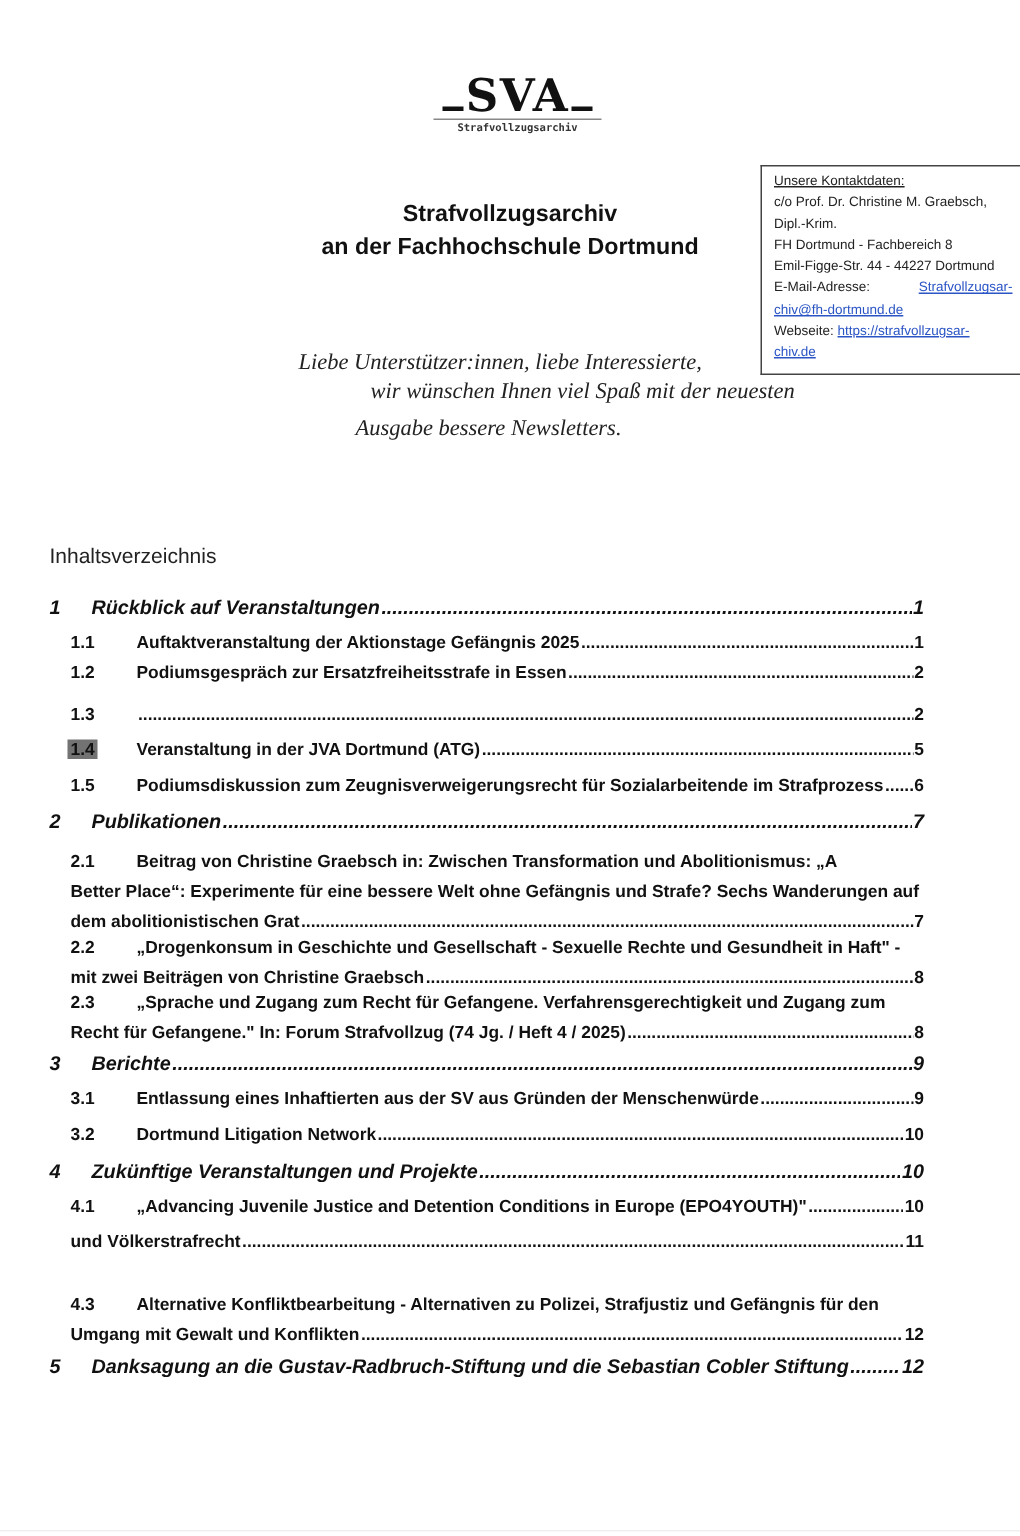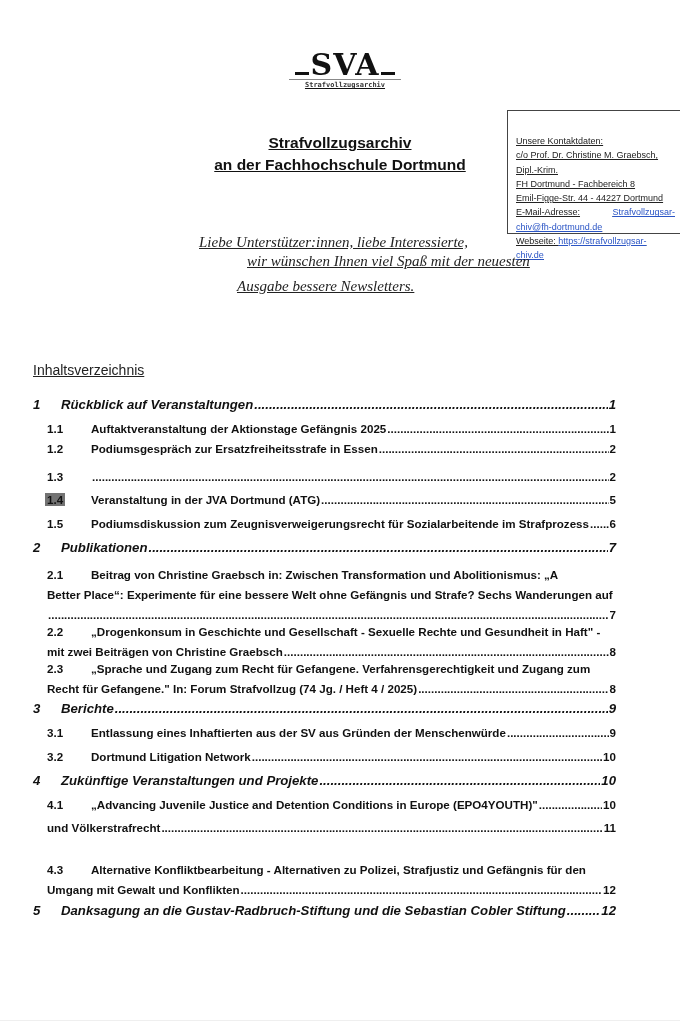--- a/index.html
+++ b/index.html
@@ -1,30 +1,30 @@
 <!DOCTYPE html>
 <html><head>
 <meta charset="utf-8">
 <style>
   html, body { margin: 0; padding: 0; background: #ffffff; }
   body { width: 680px; height: 1024px; position: relative; overflow: hidden; color: #111; }
-  .abs { position: absolute; text-decoration: underline; }
+  .abs { position: absolute; }
 
   
   #logo { left: 270px; top: 48px; width: 150px; height: 56px; text-align: center; }
   #logo .mark { font-family: "DejaVu Serif", serif; font-size: 30px; font-weight: bold; letter-spacing: 1px; color: #111; line-height: 34px; position: relative; display: inline-block; }
   #logo .mark .dash { display: inline-block; width: 14px; height: 3px; background: #111; vertical-align: middle; margin: 0 2px; position: relative; top: 6px; }
   #logo .underline { width: 112px; height: 1px; background: #888; margin: -3px auto 0 auto; }
   #logo .sub { font-family: "DejaVu Sans Mono", monospace; font-size: 7px; color: #333; letter-spacing: 0px; margin-top: 1px; font-weight: bold; }
 
   
   #title { left: 180px; top: 132px; width: 320px; text-align: center; font-family: "Liberation Sans", sans-serif; font-weight: bold; font-size: 15.5px; line-height: 22px; color: #111; }
 
   
-  #contact { left: 507px; top: 110px; width: 174px; height: 124px; border: 1px solid #444; border-right: none; box-sizing: border-box; padding: 23px 0 0 8px; font-family: "Liberation Sans", sans-serif; font-size: 9px; line-height: 14.3px; color: #222; }
+  #contact { left: 507px; top: 110px; width: 174px; height: 140px; border: 1px solid #444; border-right: none; box-sizing: border-box; padding: 2px 0 0 8px; font-family: "Liberation Sans", sans-serif; font-size: 9px; line-height: 14.3px; color: #222; }
   #contact .hdr { text-decoration: underline; }
   #contact a { color: #2b55c5; text-decoration: underline; }
   #contact .row-mail { display: flex; justify-content: space-between; padding-right: 6px; }
 
   
   .greet { font-family: "Liberation Serif", serif; font-style: italic; font-size: 15px; color: #222; line-height: 20px; white-space: nowrap; }
   #greet1 { left: 199px; top: 232px; text-align: right; }
   #greet2 { left: 247px; top: 251px; }
   #greet3 { left: 237px; top: 276px; }
 
@@ -135,20 +135,21 @@
   <span class="num">2</span>
   <span class="txt">Publikationen</span>
   <span class="dots"></span>
   <span class="pg">7</span>
 </div>
 
 <div class="toc-multi" style="top:565px">
   <div class="first"><span class="num">2.1</span><span>Beitrag von Christine Graebsch in: Zwischen Transformation und        Abolitionismus: „A</span></div>
   <div class="mid">Better Place“: Experimente für eine bessere Welt ohne Gefängnis und Strafe? Sechs Wanderungen auf</div>
   <div class="last">
+      <span>dem abolitionistischen Grat </span>
       <span class="dots"></span>
       <span>7</span>
     </div>
 </div>
 
 <div class="toc-multi" style="top:622px">
   <div class="first"><span class="num">2.2</span><span>„Drogenkonsum in Geschichte und Gesellschaft - Sexuelle Rechte und Gesundheit in Haft" -</span></div>
   <div class="last">
       <span>mit zwei Beiträgen von Christine Graebsch </span>
       <span class="dots"></span>

